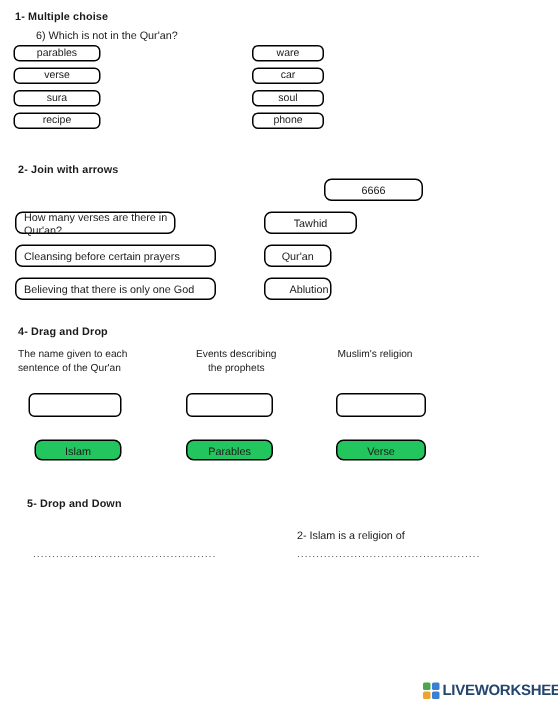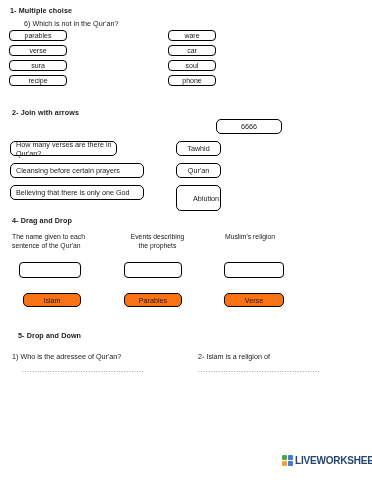--- a/index.html
+++ b/index.html
@@ -82,21 +82,21 @@
     position: absolute;
     border: 1.6px solid #000000;
     border-radius: 4px;
     background: #ffffff;
     box-sizing: border-box;
   }
   .drag-chip {
     position: absolute;
     border: 1.6px solid #000000;
     border-radius: 5px;
-    background: #f97316;
+    background: #22c55e;
     box-sizing: border-box;
     display: flex;
     align-items: center;
     justify-content: center;
     font-size: 7.2px;
     color: #1a1a1a;
   }
   .answer-line {
     position: absolute;
     font-size: 7px;
@@ -150,43 +150,42 @@
   <div class="opt-box" style="left:168px; top:60px; width:48px; height:11px;">soul</div>
   <div class="opt-box" style="left:168px; top:75px; width:48px; height:11px;">phone</div>
 
   <div class="section-title" style="left:12px; top:108px;">2- Join with arrows</div>
 
   <div class="match-left" style="left:10px; top:141px; width:107px; height:15px;">How many verses are there in Qur'an?</div>
   <div class="match-left" style="left:10px; top:163px; width:134px; height:15px;">Cleansing before certain prayers</div>
   <div class="match-left" style="left:10px; top:185px; width:134px; height:15px;">Believing that there is only one God</div>
 
   <div class="match-right" style="left:176px; top:119px; width:66px; height:15px;margin-left:40px;">6666</div>
-  <div class="match-right" style="left:176px; top:141px; width:45px; height:15px;">Tawhid</div>
+  <div class="match-right" style="left:176px; top:141px; width:62px; height:15px;">Tawhid</div>
   <div class="match-right" style="left:176px; top:163px; width:45px; height:15px;">Qur'an</div>
-  <div class="match-right" style="left:176px; top:185px; width:45px; height:26px;padding-left:15px;">Ablution</div>
+  <div class="match-right" style="left:176px; top:185px; width:45px; height:15px;padding-left:15px;">Ablution</div>
 
   <div class="section-title" style="left:12px; top:216px;">4- Drag and Drop</div>
 
   <div class="col-head" style="left:12px; top:233px; width:100px; white-space:pre-line;">The name given to each
 sentence of the Qur'an</div>
   <div class="drop-zone" style="left:19px; top:262px; width:62px; height:16px;"></div>
   <div class="drag-chip" style="left:23px; top:293px; width:58px; height:14px;">Islam</div>
 
   <div class="col-head center" style="left:115px; top:233px; width:85px; white-space:pre-line;">Events describing
 the prophets</div>
   <div class="drop-zone" style="left:124px; top:262px; width:58px; height:16px;"></div>
   <div class="drag-chip" style="left:124px; top:293px; width:58px; height:14px;">Parables</div>
 
   <div class="col-head" style="left:225px; top:233px; width:100px; white-space:pre-line;">Muslim's religion</div>
   <div class="drop-zone" style="left:224px; top:262px; width:60px; height:16px;"></div>
   <div class="drag-chip" style="left:224px; top:293px; width:60px; height:14px;">Verse</div>
 
   <div class="section-title" style="left:18px; top:331px;">5- Drop and Down</div>
 
-  <div class="question" style="left:12px; top:352px;">1) Who is the adressee of Qur'an?</div>
   <div class="answer-line" style="left:22px; top:366px;">................................................</div>
 
   <div class="question" style="left:198px; top:352px;">2- Islam is a religion of</div>
   <div class="answer-line" style="left:198px; top:366px;">................................................</div>
 
   <div class="logo">
     <span class="logo-mark">
       <i style="background:#4aa84a"></i>
         <i style="background:#3b7fd4"></i>
       <i style="background:#f0a32b"></i>

